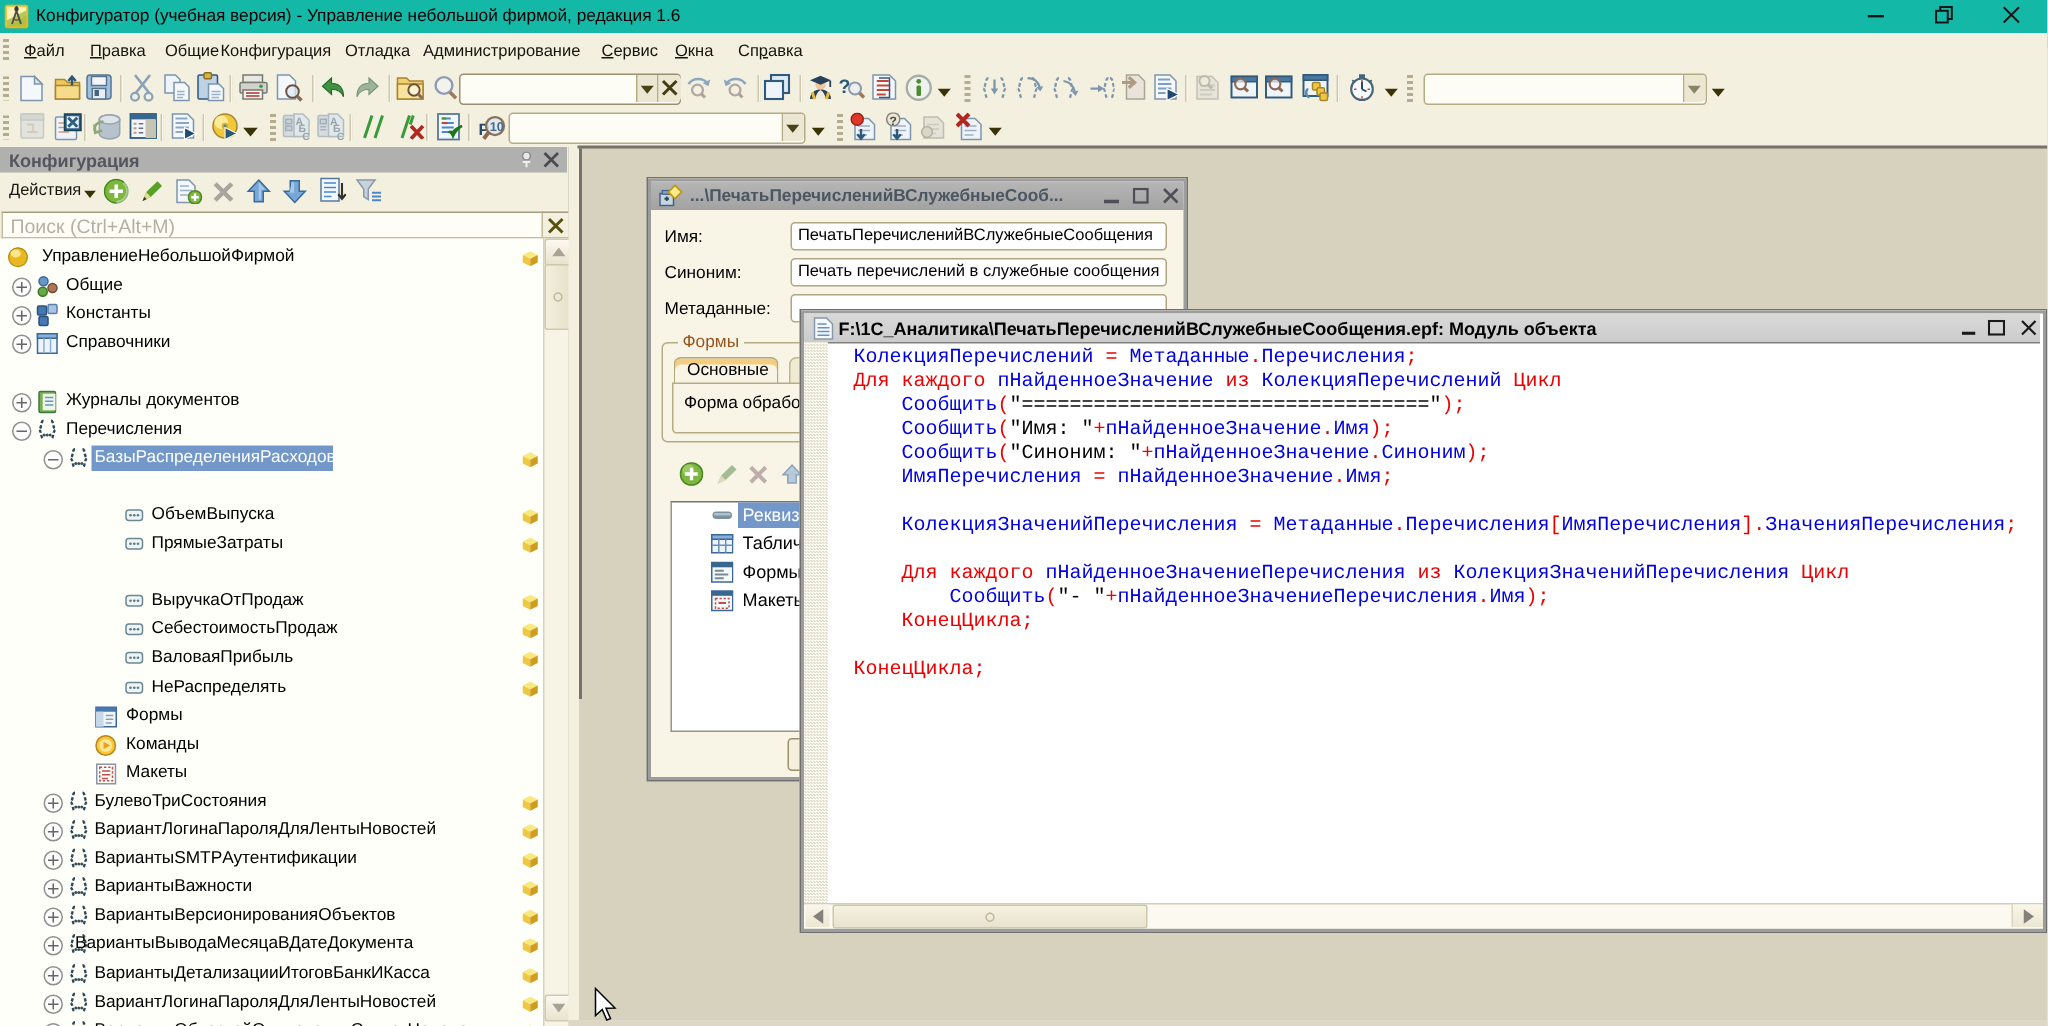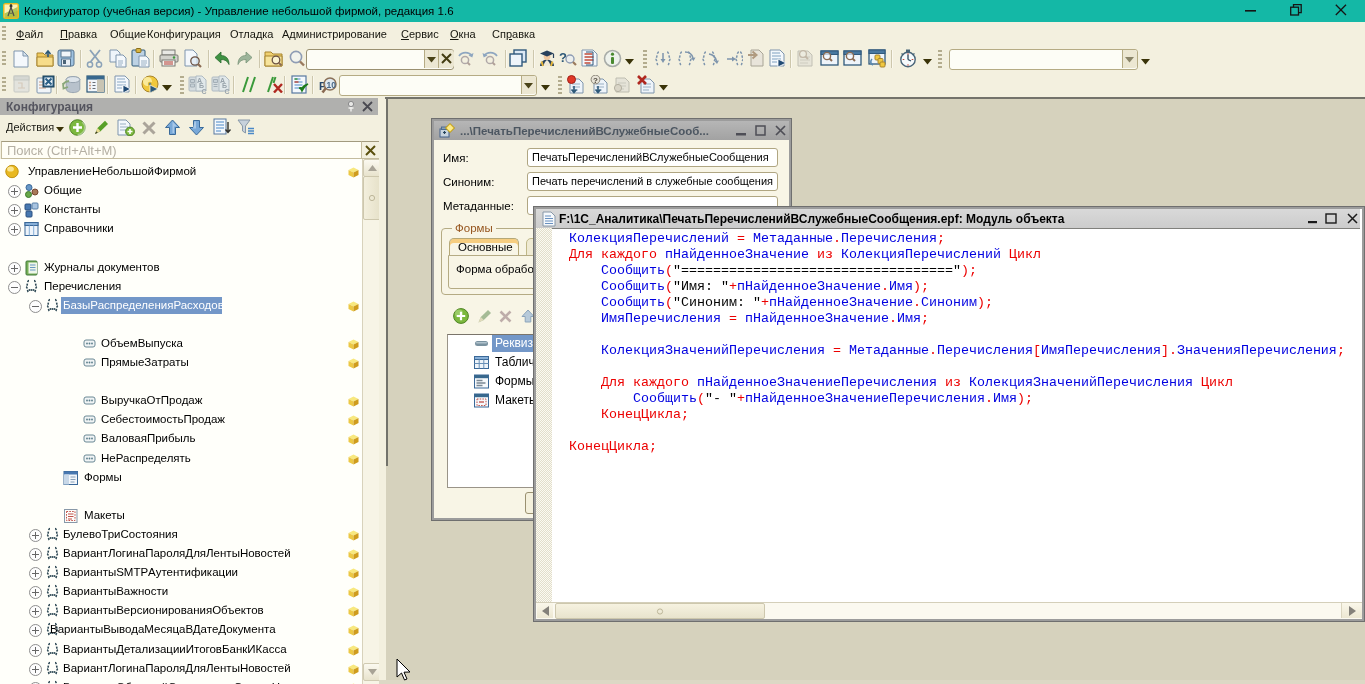--- a/index.html
+++ b/index.html
@@ -666,20 +666,26 @@
           <svg class="ic cube" style="left:348px" width="11" height="11">
             <use href="#cube"></use>
           </svg>
         </div>
   <div class="trow" style="left:0;top:310.6px;width:362px">
           <svg class="ic" style="left:63px;top:0px" width="16" height="16">
             <use href="#forms"></use>
           </svg>
           <span class="lbl" style="left:84px">Формы</span>
         </div>
+  <div class="trow" style="left:0;top:329.7px;width:362px">
+          <svg class="ic" style="left:63px;top:0px" width="16" height="16">
+            <use href="#cmd"></use>
+          </svg>
+          <span class="lbl" style="left:84px">Команды</span>
+        </div>
   <div class="trow" style="left:0;top:348.8px;width:362px">
           <svg class="ic" style="left:63px;top:0px" width="16" height="16">
             <use href="#maket"></use>
           </svg>
           <span class="lbl" style="left:84px">Макеты</span>
         </div>
   <div class="trow" style="left:0;top:367.9px;width:306px">
           <span class="exp pl" style="left:29px">
             <i></i>
             <i class="v"></i>

